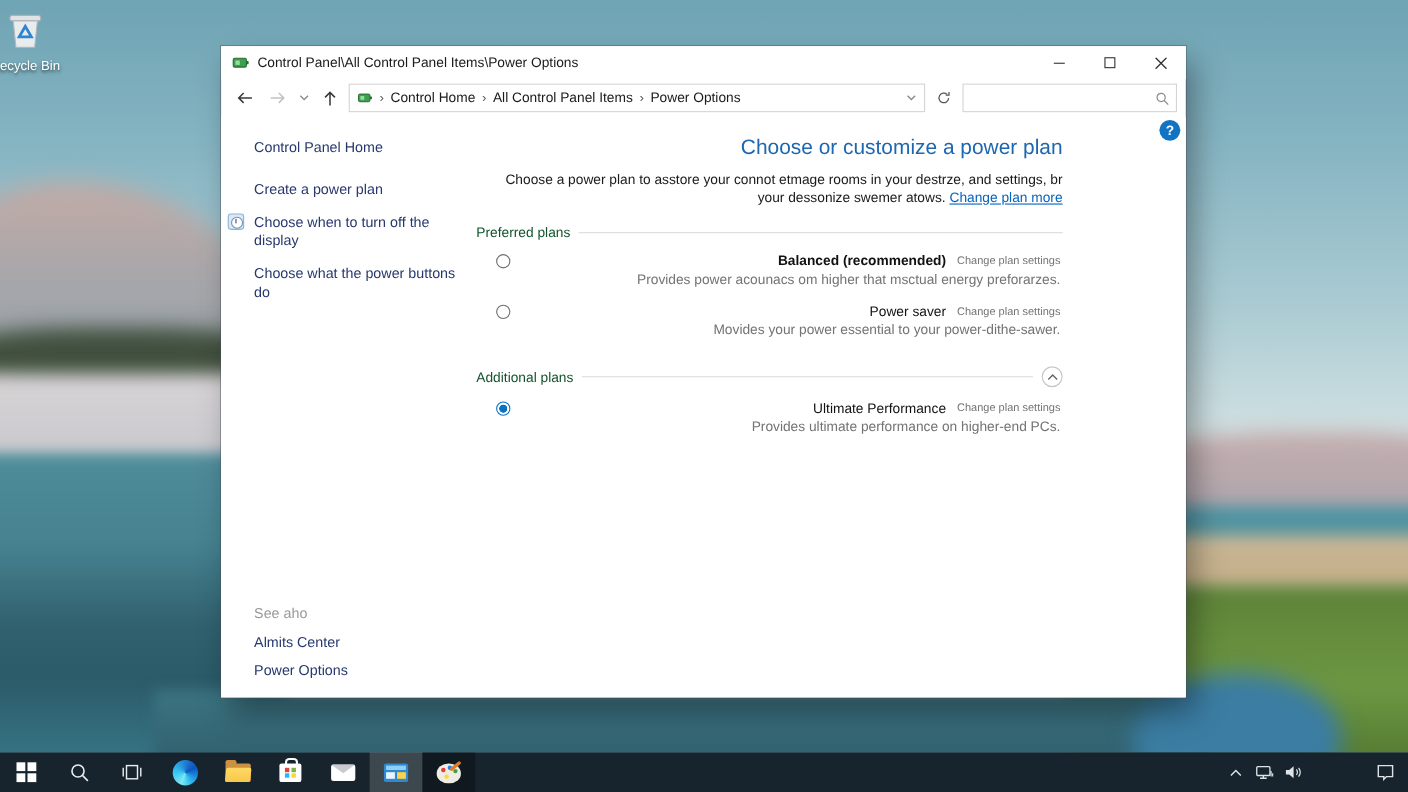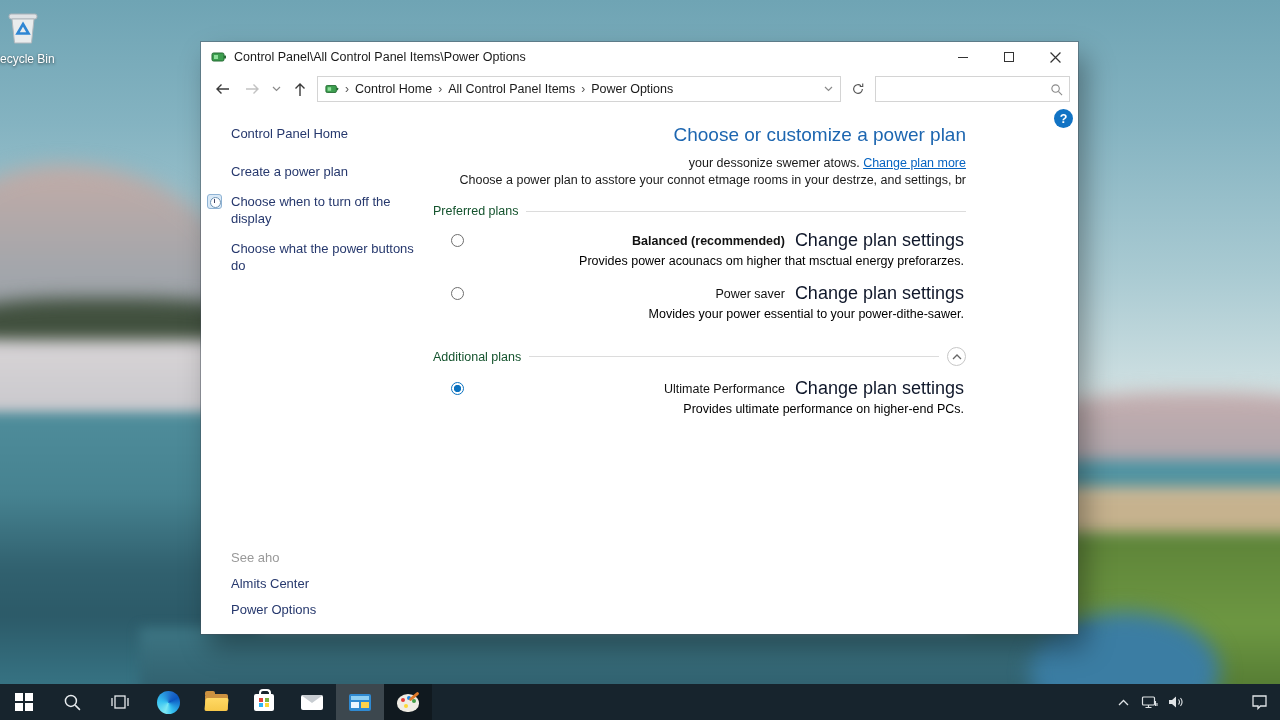--- a/index.html
+++ b/index.html
@@ -70,22 +70,22 @@
   .intro a, .intro .lnk { color:#0563c1; text-decoration:underline; }
   .group-row { display:flex; align-items:center; gap:8px; margin:15px 0 12px; }
   .group-row .glabel { font-size:12.5px; color:#14532d; white-space:nowrap; }
   .group-row .rule { flex:1; height:1px; background:#dcdcdc; }
   .collapse-btn { width:19px; height:19px; border-radius:50%; border:1px solid #c7c7c7; background:#fff; display:flex; align-items:center; justify-content:center; }
   .plan { display:grid; grid-template-columns:15px 1fr auto; column-gap:10px; row-gap:3px; margin:0 2px 15px 18px; align-items:center; }
   .radio { width:13px; height:13px; border:1px solid #6e6e6e; border-radius:50%; background:#fefefe; }
   .radio.on { border-color:#0b72c0; background:radial-gradient(circle, #0b72c0 0 3.4px, #fff 3.9px); }
   .plan-name { font-size:12.5px; color:#111; }
   .plan-name.bold { font-weight:bold; }
-  .plan-link { font-size:18px; color:#0f172a; }
-  .plan-desc { grid-column:2 / 4; font-size:12.5px; color:#000000; }
+  .plan-link { font-size:10px; color:#737373; }
+  .plan-desc { grid-column:2 / 4; font-size:12.5px; color:#737373; }
 
   
   .taskbar { position:absolute; left:0; bottom:0; width:1280px; height:36px; background:#17242d; z-index:4; display:flex; align-items:stretch; }
   .tb-btn { width:48px; display:flex; align-items:center; justify-content:center; }
   .tb-btn.active { background:rgba(255,255,255,.16); }
   .tb-btn.dark { background:rgba(0,0,0,.30); }
   .win-logo { display:grid; grid-template-columns:8px 8px; grid-template-rows:8px 8px; gap:1.5px; }
   .win-logo span { background:#fff; }
   .tray { position:absolute; right:0; top:0; height:36px; display:flex; align-items:center; }
   .tray-btn { width:26px; height:36px; display:flex; align-items:center; justify-content:center; }
@@ -235,25 +235,25 @@
       <div class="see-also">
         <div class="sa-head">See aho</div>
         <div class="sa-link">Almits Center</div>
         <div class="sa-link">Power Options</div>
       </div>
     </aside>
 
     <main class="main">
       <h1>Choose or customize a power plan</h1>
       <div class="intro">
+        <div>Choose a power plan to asstore your connot etmage rooms in your destrze, and settings, br</div>
         <div>
           <span>your dessonize swemer atows.</span>
           <span class="lnk">Change plan more</span>
         </div>
-        <div>Choose a power plan to asstore your connot etmage rooms in your destrze, and settings, br</div>
       </div>
 
       <div class="group-row">
         <span class="glabel">Preferred plans</span>
         <span class="rule"></span>
       </div>
 
       <div class="plan">
         <span class="radio"></span>
         <span class="plan-name bold">Balanced (recommended)</span>

